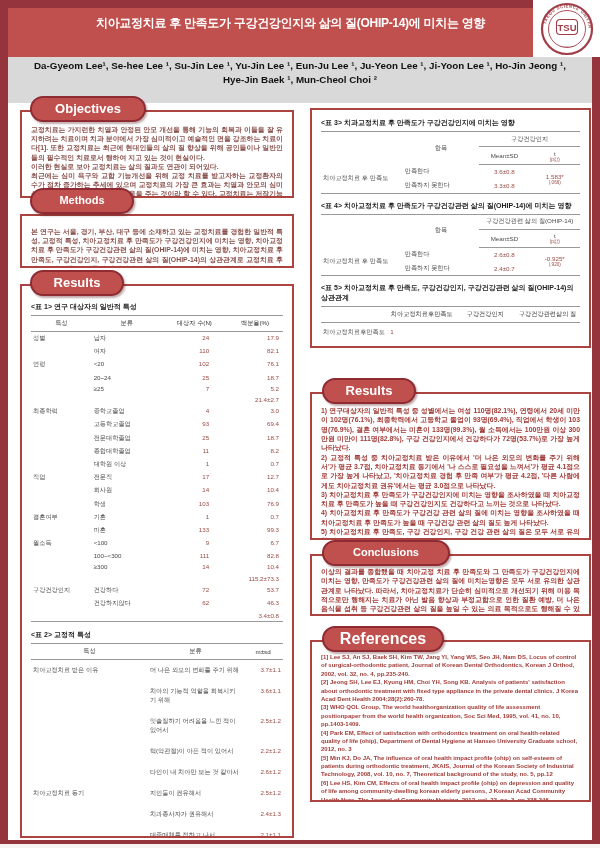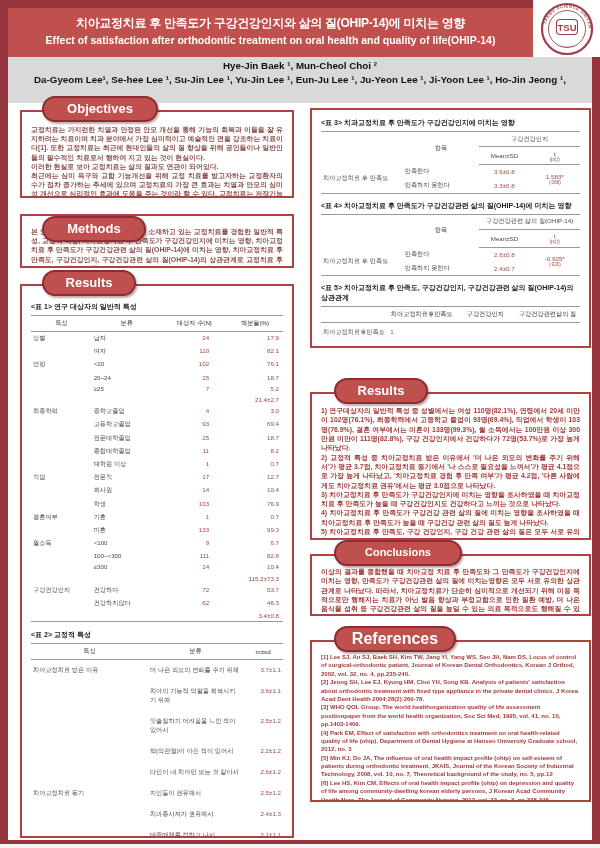--- a/index.html
+++ b/index.html
@@ -1,27 +1,27 @@
 <!DOCTYPE html>
 <html><head>
 <meta charset="utf-8">
 <style>
   html,body{margin:0;padding:0;}
   body{width:600px;height:848px;position:relative;background:#f5f4f2;font-family:"Liberation Sans",sans-serif;overflow:hidden;}
   .frame{position:absolute;left:0;top:0;width:584px;height:832px;border:8px solid #95343c;border-bottom:4px solid #95343c;background:#fff;}
   
-  .header-bar{position:absolute;left:8px;top:8px;width:525px;height:49px;background:#c0504d;z-index:2;}
+  .header-bar{position:absolute;left:8px;top:8px;width:525px;height:49px;background:#c0504d;z-index:2;padding-left:20px;}
   .title-ko{margin-top:7px;text-align:center;color:#fff;font-weight:bold;font-size:12px;letter-spacing:-0.3px;}
   .title-en{margin-top:2px;text-align:center;color:#fff;font-weight:bold;font-size:10.5px;}
   .logo-box{position:absolute;left:533px;top:0;width:67px;height:57px;background:#fff;z-index:3;display:flex;align-items:center;justify-content:center;}
   .authors-band{position:absolute;left:8px;top:57px;width:584px;height:46px;background:#d9d9d9;z-index:2;text-align:center;}
   .authors-line{font-size:9.8px;font-weight:bold;color:#111;margin-top:3px;}
   .affil-line{font-size:9.5px;font-weight:bold;color:#111;margin-top:2px;}
   
-  .tab{position:absolute;background:#c0504d;border:2px solid #8e2b33;border-radius:13px;color:#fff;font-weight:bold;font-size:12px;text-align:center;line-height:21px;z-index:4;box-shadow:1.5px 2px 2px rgba(80,20,20,.35);margin-left:12px;}
+  .tab{position:absolute;background:#c0504d;border:2px solid #8e2b33;border-radius:13px;color:#fff;font-weight:bold;font-size:12px;text-align:center;line-height:21px;z-index:4;box-shadow:1.5px 2px 2px rgba(80,20,20,.35);}
   .sect-box{position:absolute;border:2.5px solid #ab4341;background:#fff;z-index:1;box-sizing:border-box;overflow:hidden;}
   .kr-body{color:#8a524d;font-size:6.9px;font-weight:bold;line-height:1.33;text-align:justify;white-space:pre-wrap;}
   .red-body{color:#a13c38;font-size:6.9px;font-weight:bold;line-height:1.35;text-align:justify;}
   .red-body .list-line{margin-bottom:0px;}
   .ref-body{color:#a13c38;font-size:6px;font-weight:bold;line-height:1.4;text-align:left;}
   
   table{border-collapse:collapse;width:100%;table-layout:fixed;}
   .tbl{font-size:6.2px;color:#4a4a4a;}
   .tbl th{font-weight:normal;color:#333;border-top:1px solid #999;border-bottom:1px solid #999;padding:3px 2px;text-align:center;}
   .tbl td{padding:2px 2px;vertical-align:top;}
@@ -58,61 +58,60 @@
   
   #table5 th:nth-child(1),#table5 td:nth-child(1){width:26%;text-align:left;}
   #table5 th:nth-child(2),#table5 td:nth-child(2){width:26%;}
   #table5 th:nth-child(3),#table5 td:nth-child(3){width:23%;}
   #table5 th:nth-child(4),#table5 td:nth-child(4){width:25%;}
   #table5 td{padding:5px 2px;text-align:left;color:#9a4a44;}
   #table5 td:nth-child(1){color:#4a4a4a;}
   
   #objectives-tab{left:30px;top:96px;width:112px;height:22px;font-size:13px;}
   #objectives-box{left:20px;top:110px;width:274px;height:88px;padding:13px 9px 4px 9px;}
-  #methods-tab{left:30px;top:216px;width:100px;height:22px;font-size:13px;}
+  #methods-tab{left:30px;top:188px;width:100px;height:22px;font-size:11px;}
   #methods-box{left:20px;top:214px;width:274px;height:54px;padding:11px 9px 4px 9px;}
   #results-left-tab{left:30px;top:270px;width:90px;height:22px;font-size:13px;}
   #results-left-box{left:20px;top:284px;width:274px;height:554px;padding:12px 9px 4px 9px;}
   #tables-box{left:310px;top:108px;width:281px;height:240px;padding:4px 9px;}
   #results-right-tab{left:322px;top:378px;width:90px;height:22px;font-size:13px;}
   #results-right-box{left:310px;top:392px;width:281px;height:148px;padding:12px 9px 4px 9px;}
   #conclusions-tab{left:322px;top:540px;width:124px;height:22px;font-size:11px;}
   #conclusions-box{left:310px;top:554px;width:281px;height:62px;padding:11px 9px 4px 9px;}
   #references-tab{left:322px;top:626px;width:118px;height:22px;font-size:16px;}
   #references-box{left:310px;top:640px;width:281px;height:162px;padding:11px 9px 4px 9px;}
 </style>
 </head>
 <body>
 
 <div class="frame"></div>
 
 <div class="header-bar">
   <div class="title-ko">치아교정치료 후 만족도가 구강건강인지와 삶의 질(OHIP-14)에 미치는 영향</div>
-  <div class="title-en">Effect of satisfaction after orthodontic treatment on oral health and quality of life(OHIP-14)</div>
 </div>
 
 <div class="logo-box">
   <svg width="54" height="54" viewBox="0 0 54 54">
     <circle cx="27" cy="27" r="25" fill="#ffffff" stroke="#a03e48" stroke-width="2.2"></circle>
     <circle cx="27" cy="27" r="18.5" fill="none" stroke="#a03e48" stroke-width="0.9"></circle>
     <defs>
       <path id="ringpath" d="M 5.5 27 A 21.5 21.5 0 0 1 48.5 27" fill="none"></path>
     </defs>
     <text font-size="4.1" font-weight="bold" fill="#a03e48" letter-spacing="0.6">
       <textPath href="#ringpath" startOffset="7%">TAEGU SCIENCE UNIVERSITY</textPath>
     </text>
     <rect x="16.5" y="17.5" width="21" height="15" rx="3.5" fill="none" stroke="#a03e48" stroke-width="1.1"></rect>
     <text x="27" y="29" text-anchor="middle" font-size="9.5" font-weight="bold" fill="#a03e48">TSU</text>
     <text x="27" y="45.5" text-anchor="middle" font-size="3.2" fill="#a03e48">• • • • • • •</text>
   </svg>
 </div>
 
 <div class="authors-band">
+  <div class="authors-line">Da-Gyeom Lee¹, Se-hee Lee ¹, Su-Jin Lee ¹, Yu-Jin Lee ¹, Eun-Ju Lee ¹, Ju-Yeon Lee ¹, Ji-Yoon Lee ¹, Ho-Jin Jeong ¹,</div>
   <div class="authors-line">Hye-Jin Baek ¹, Mun-Cheol Choi ²</div>
-  <div class="authors-line">Da-Gyeom Lee¹, Se-hee Lee ¹, Su-Jin Lee ¹, Yu-Jin Lee ¹, Eun-Ju Lee ¹, Ju-Yeon Lee ¹, Ji-Yoon Lee ¹, Ho-Jin Jeong ¹,</div>
 </div>
 
 <div class="tab" id="objectives-tab">Objectives</div>
 <div class="sect-box" id="objectives-box">
   <div class="kr-body">교정치료는 가지런한 치열과 안정된 안모 개선을 통해 기능의 회복과 이들을 잘 유지하려는 치료이며 치과 분야에서 가장 심미적이고 예술적인 면을 강조하는 치료이다[1]. 또한 교정치료는 최근에 현대인들의 삶의 질 향상을 위해 공인들이나 일반인들의 필수적인 치료로서 행하여 지고 있는 것이 현실이다.
 이러한 현실로 보아 교정치료는 삶의 질과도 연관이 되어있다.
 최근에는 심미 욕구와 교합 기능개선을 위해 교정 치료를 받고자하는 교정환자의 수가 점차 증가하는 추세에 있으며 교정치료의 가장 큰 효과는 치열과 안모의 심미성 개선으로 심리적인 효과에 도움을 주는 것이라 할 수 있다. 교정치료는 저작기능과 치아건강의 이득보다 심리적인 것에 이익을 주는 것이 크다고 할 수 있고, 환자 자신을 포함한 주변 사람들이 느끼는 만족도에도 중요한 영향을 미친다[2].
 본 연구에서는 교정치료를 받은 환자들을 대상으로 치아교정치료 후 만족도, 구강건강인지, OHIP-14를 살펴보고 평가하여 치아교정치료 만족도가 구강건강인지와 삶의 질(OHIP-14)에 미치는 영향을 파악하고자 한다.</div>
 </div>
 

